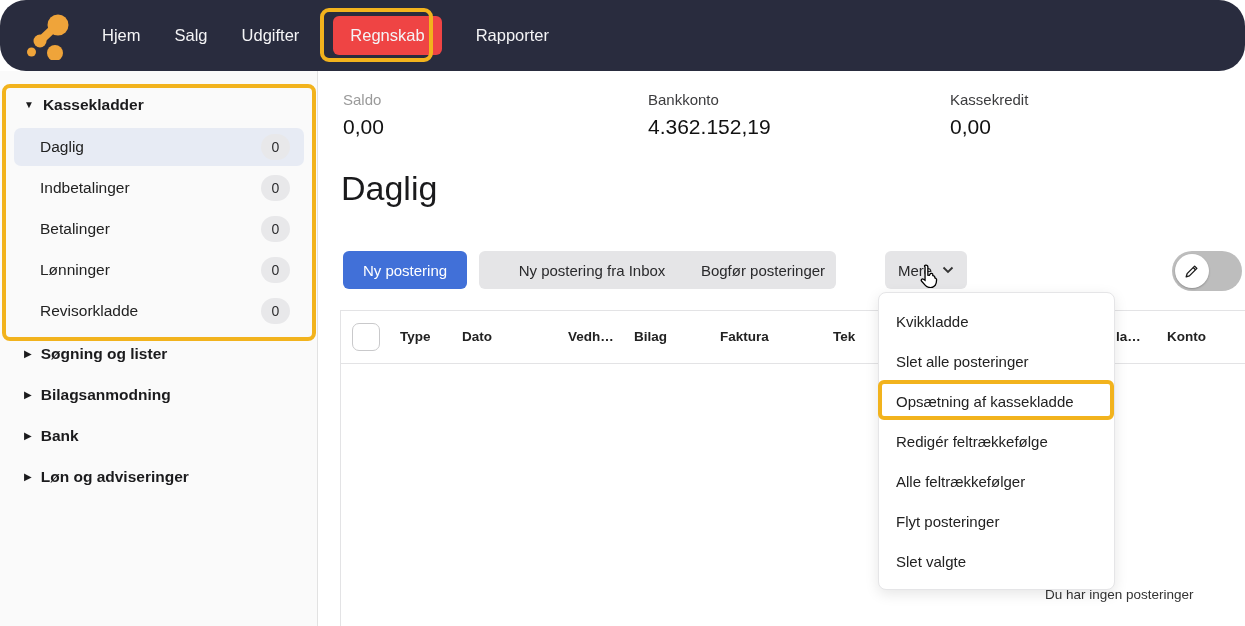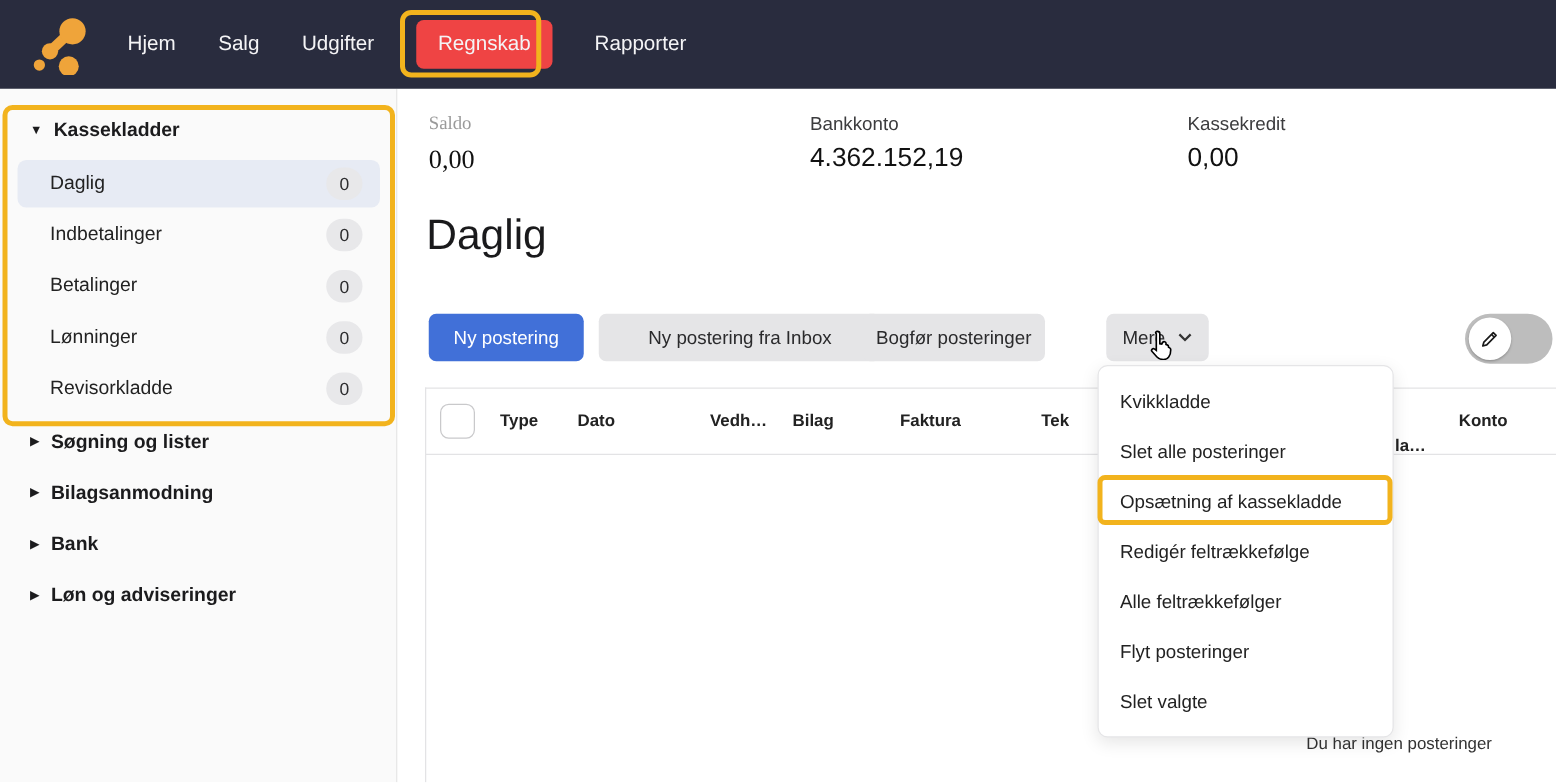--- a/index.html
+++ b/index.html
@@ -5,21 +5,21 @@
   * { margin:0; padding:0; box-sizing:border-box; }
   html,body { background:#fff; }
   .app {
     position:relative; width:1245px; height:626px; overflow:hidden;
     font-family:"Liberation Sans","DejaVu Sans",sans-serif;
     color:#1c1c1e; background:#fff;
   }
   
   .topnav {
     position:absolute; left:0; top:0; width:1245px; height:71px;
-    background:#292C3E; display:flex; align-items:center; z-index:2;
+    background:#292C3E; display:flex; align-items:center; z-index:2;border-radius:26px;
   }
   .logo { margin-left:26px; margin-right:32px; width:44px; height:48px; }
   .nav-items { display:flex; align-items:center; gap:34px; }
   .nav-item { color:#f4f4f6; font-size:16.5px; cursor:pointer; }
   .nav-chip { background:#ef4444; border-radius:6px; padding:10px 17px; }
   
   .sidebar {
     position:absolute; left:0; top:71px; width:318px; height:555px;
     background:#FAFAFA; border-right:1px solid #E2E2E2; z-index:1;
   }
@@ -149,21 +149,21 @@
       <span>Bank</span>
     </div>
     <div class="side-section-header" style="top:394px;">
       <span class="tri">▶</span>
       <span>Løn og adviseringer</span>
     </div>
   </div>
 
   <div class="main">
 
-    <div class="bal" style="left:25px;font-family:Liberation Serif, serif;">
+    <div class="bal" style="left:25px;">
       <div class="bl muted">Saldo</div>
       <div class="bv">0,00</div>
     </div>
     <div class="bal" style="left:330px;">
       <div class="bl">Bankkonto</div>
       <div class="bv">4.362.152,19</div>
     </div>
     <div class="bal" style="left:632px;">
       <div class="bl">Kassekredit</div>
       <div class="bv">0,00</div>
@@ -194,21 +194,21 @@
     <div class="thead-bottom"></div>
     <div class="table-left-border"></div>
     <div class="checkbox"></div>
 
     <div class="th" style="left:82px;">Type</div>
     <div class="th" style="left:144px;">Dato</div>
     <div class="th" style="left:250px;">Vedh…</div>
     <div class="th" style="left:316px;">Bilag</div>
     <div class="th" style="left:402px;">Faktura</div>
     <div class="th" style="left:515px;">Tek</div>
-    <div class="th" style="left:798px;margin-top:20px;">la…</div>
+    <div class="th" style="left:798px;">la…</div>
     <div class="th" style="left:849px;">Konto</div>
 
     <div class="empty-text">Du har ingen posteringer</div>
   </div>
 
   <div class="menu">
     <div class="menu-item">Kvikkladde</div>
     <div class="menu-item">Slet alle posteringer</div>
     <div class="menu-item">Opsætning af kassekladde</div>
     <div class="menu-item">Redigér feltrækkefølge</div>

